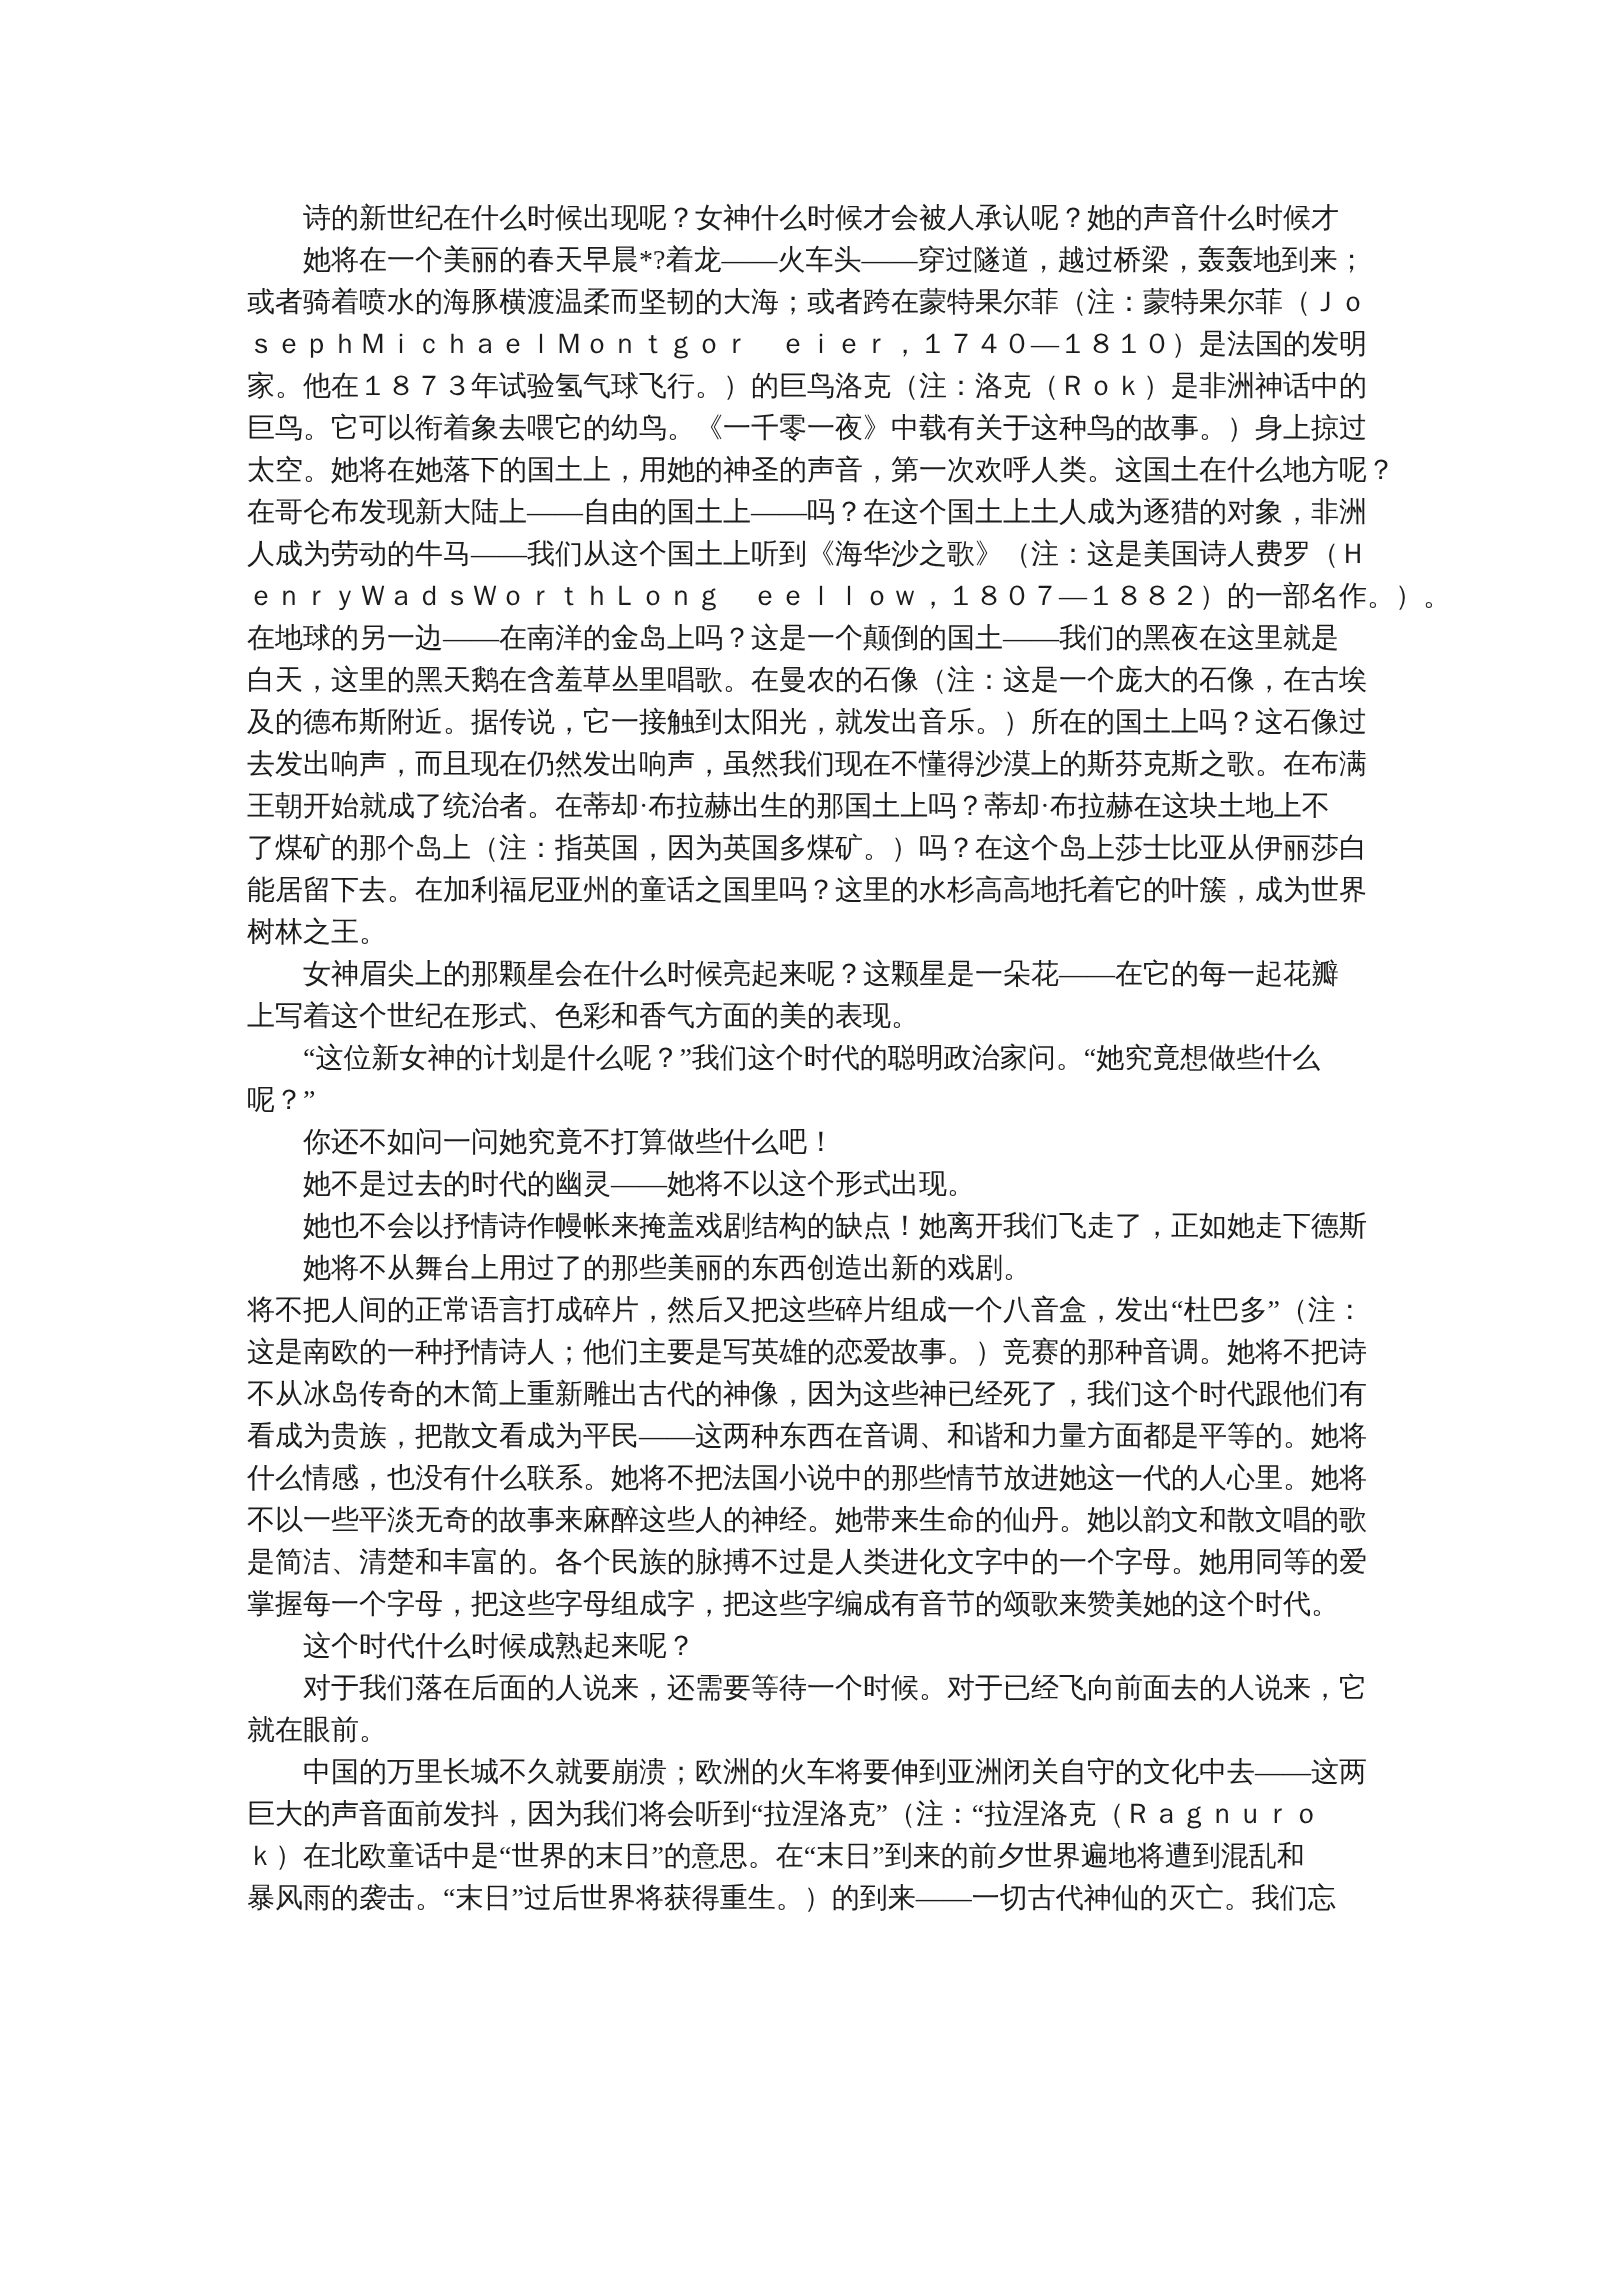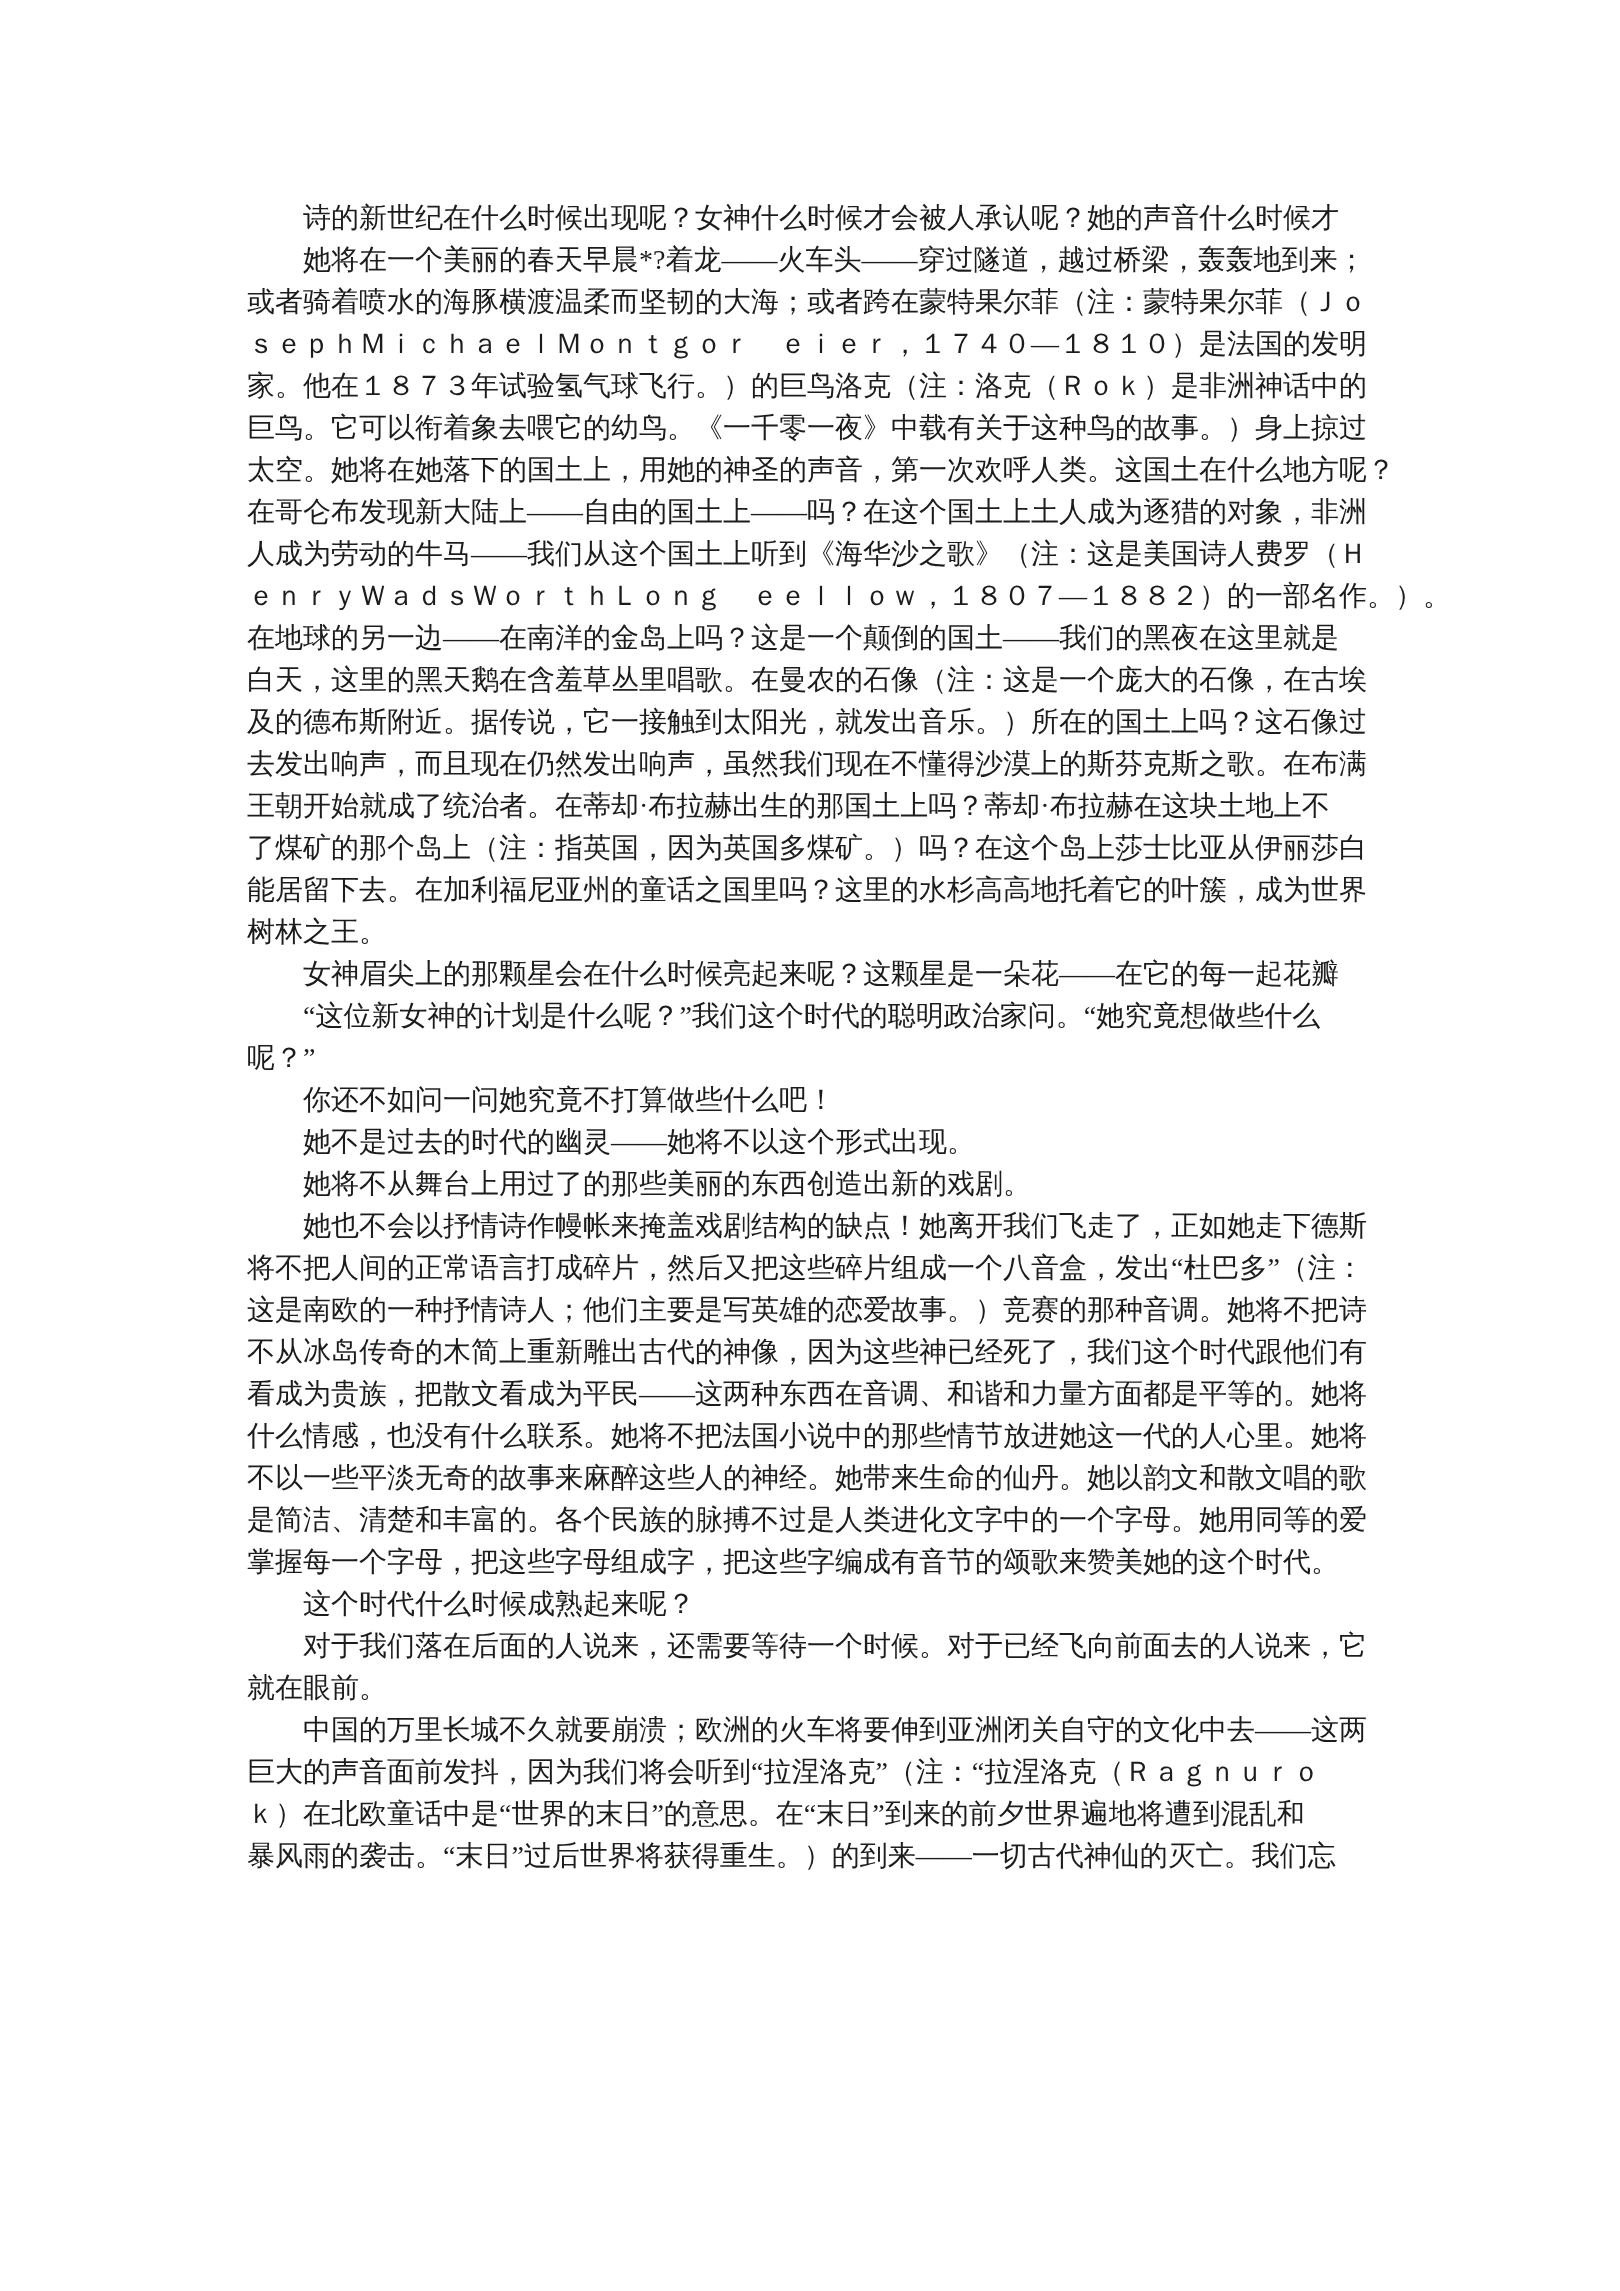--- a/index.html
+++ b/index.html
@@ -55,26 +55,27 @@
       <div class="line">ｅｎｒｙＷａｄｓＷｏｒｔｈＬｏｎｇ　ｅｅｌｌｏｗ，１８０７—１８８２）的一部名作。）。</div>
       <div class="line">在地球的另一边——在南洋的金岛上吗？这是一个颠倒的国土——我们的黑夜在这里就是</div>
       <div class="line">白天，这里的黑天鹅在含羞草丛里唱歌。在曼农的石像（注：这是一个庞大的石像，在古埃</div>
       <div class="line">及的德布斯附近。据传说，它一接触到太阳光，就发出音乐。）所在的国土上吗？这石像过</div>
       <div class="line">去发出响声，而且现在仍然发出响声，虽然我们现在不懂得沙漠上的斯芬克斯之歌。在布满</div>
       <div class="line">王朝开始就成了统治者。在蒂却·布拉赫出生的那国土上吗？蒂却·布拉赫在这块土地上不</div>
       <div class="line">了煤矿的那个岛上（注：指英国，因为英国多煤矿。）吗？在这个岛上莎士比亚从伊丽莎白</div>
       <div class="line">能居留下去。在加利福尼亚州的童话之国里吗？这里的水杉高高地托着它的叶簇，成为世界</div>
       <div class="line">树林之王。</div>
       <div class="line indent">女神眉尖上的那颗星会在什么时候亮起来呢？这颗星是一朵花——在它的每一起花瓣</div>
+      <div class="line">上写着这个世纪在形式、色彩和香气方面的美的表现。</div>
       <div class="line indent">“这位新女神的计划是什么呢？”我们这个时代的聪明政治家问。“她究竟想做些什么</div>
       <div class="line">呢？”</div>
       <div class="line indent">你还不如问一问她究竟不打算做些什么吧！</div>
       <div class="line indent">她不是过去的时代的幽灵——她将不以这个形式出现。</div>
+      <div class="line indent">她也不会以抒情诗作幔帐来掩盖戏剧结构的缺点！她离开我们飞走了，正如她走下德斯</div>
       <div class="line indent">她将不从舞台上用过了的那些美丽的东西创造出新的戏剧。</div>
-      <div class="line indent">她也不会以抒情诗作幔帐来掩盖戏剧结构的缺点！她离开我们飞走了，正如她走下德斯</div>
       <div class="line">将不把人间的正常语言打成碎片，然后又把这些碎片组成一个八音盒，发出“杜巴多”（注：</div>
       <div class="line">这是南欧的一种抒情诗人；他们主要是写英雄的恋爱故事。）竞赛的那种音调。她将不把诗</div>
       <div class="line">不从冰岛传奇的木简上重新雕出古代的神像，因为这些神已经死了，我们这个时代跟他们有</div>
       <div class="line">看成为贵族，把散文看成为平民——这两种东西在音调、和谐和力量方面都是平等的。她将</div>
       <div class="line">什么情感，也没有什么联系。她将不把法国小说中的那些情节放进她这一代的人心里。她将</div>
       <div class="line">不以一些平淡无奇的故事来麻醉这些人的神经。她带来生命的仙丹。她以韵文和散文唱的歌</div>
       <div class="line">是简洁、清楚和丰富的。各个民族的脉搏不过是人类进化文字中的一个字母。她用同等的爱</div>
       <div class="line">掌握每一个字母，把这些字母组成字，把这些字编成有音节的颂歌来赞美她的这个时代。</div>
       <div class="line indent">这个时代什么时候成熟起来呢？</div>
       <div class="line indent">对于我们落在后面的人说来，还需要等待一个时候。对于已经飞向前面去的人说来，它</div>

